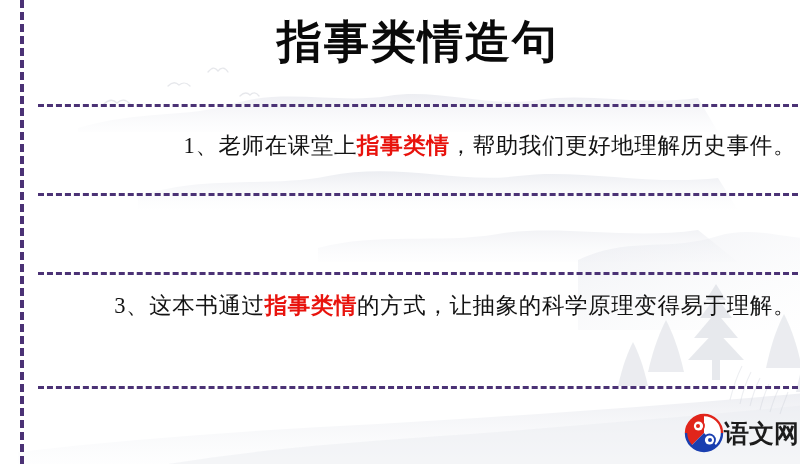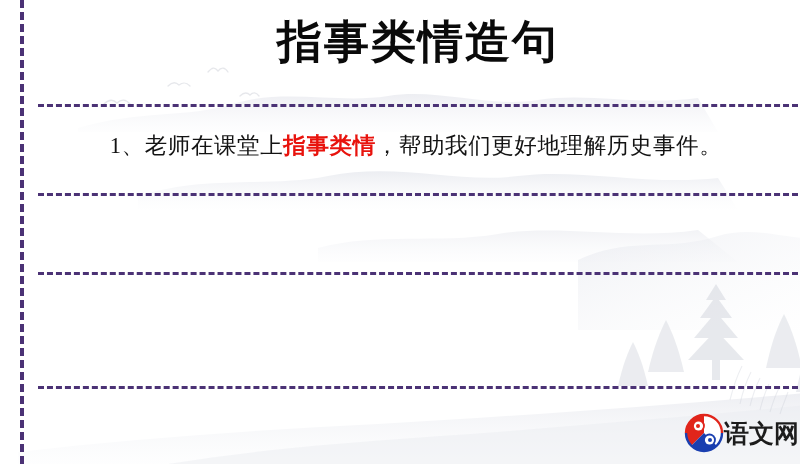--- a/index.html
+++ b/index.html
@@ -91,21 +91,21 @@
   .sentence {
     position: absolute;
     left: 18px;
     width: 760px;
     box-sizing: border-box;
     font-family: "Liberation Serif", "DejaVu Serif", serif;
     font-size: 22.5px;
     line-height: 40px;
     color: #131313;
     letter-spacing: 0.6px;
-    text-align: center;
+    text-align: right;
   }
   .sentence-1 { top: 126px; }
   .sentence-2 { top: 206px; }
   .sentence-3 { top: 286px; }
 
   .kw {
     color: #e8130d;
     font-weight: 700;
   }
 
@@ -213,20 +213,23 @@
   <div class="rule rule-3"></div>
   <div class="rule rule-4"></div>
 
   <div class="sentences">
 
     <div class="sentence sentence-1">
       <span>1、</span><span>老师在课堂上</span><span class="kw">指事类情</span><span>，帮助我们更好地理解历史事件。</span>
     </div>
 
 
+    <div class="sentence sentence-3">
+      <span>3、</span><span>这本书通过</span><span class="kw">指事类情</span><span>的方式，让抽象的科学原理变得易于理解。</span>
+    </div>
 
   </div>
 
   <div class="logo">
     <svg class="logo-mark" viewBox="0 0 40 40">
       <circle cx="20" cy="20" r="18" fill="#ffffff"></circle>
       <path d="M20 2 A18 18 0 0 0 7.3 32.7 L20 20 Z" fill="#e1251b"></path>
       <path d="M20 2 A18 18 0 0 1 32.7 32.7 L20 20 Z" fill="#ffffff"></path>
       <path d="M7.3 32.7 A18 18 0 0 0 32.7 32.7 L20 20 Z" fill="#1a3fb0"></path>
       <path d="M20 2 A18 18 0 0 1 20 38 A9 9 0 0 1 20 20 A9 9 0 0 0 20 2 Z" fill="#ffffff" opacity="0"></path>

